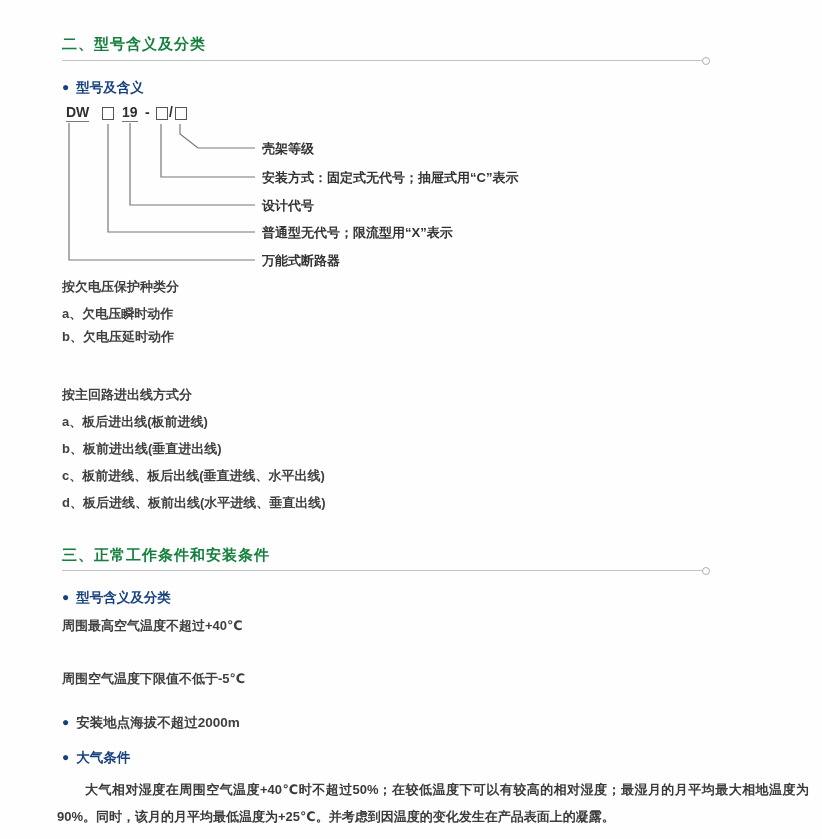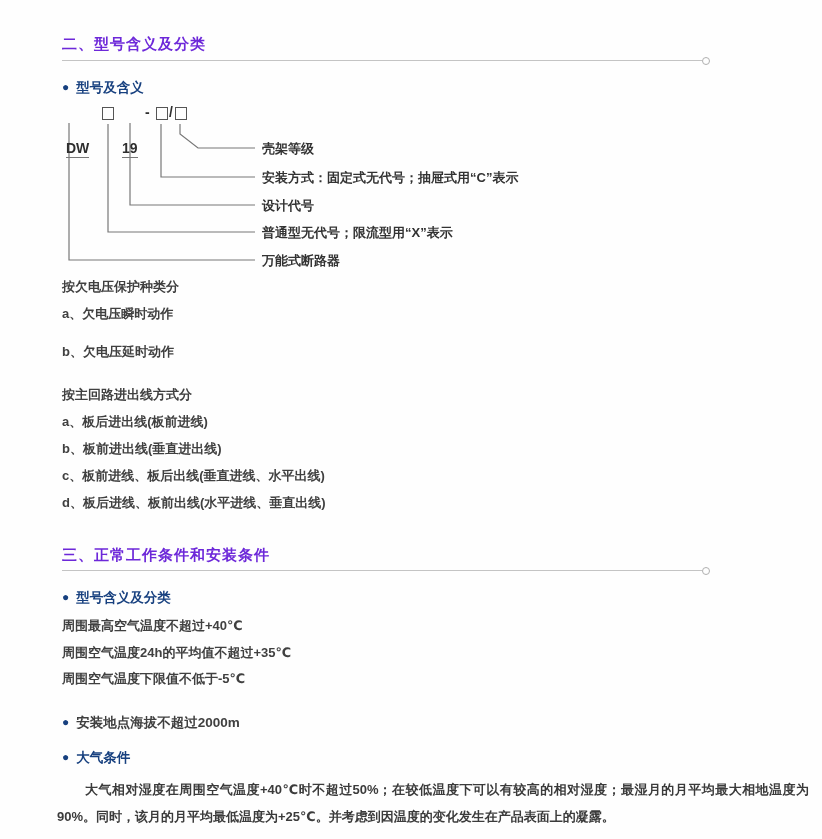--- a/index.html
+++ b/index.html
@@ -11,21 +11,21 @@
     position:relative;
     width:822px;height:839px;
     background:#fefefe;
     border-right:1px solid #e2e2e0;
     overflow:hidden;
     color:#3b3b3b;
   }
   .sec-title{
     position:absolute;left:62px;
     font-size:15px;font-weight:bold;
-    color:#6d28d9;letter-spacing:1px;
+    color:#15803d;letter-spacing:1px;
     white-space:nowrap;
   }
   .rule{
     position:absolute;left:62px;width:640px;height:0;
     border-top:1px solid #c4c4c4;
   }
   .rule .ring{
     position:absolute;right:-8px;top:-4px;
     width:6px;height:6px;border:1px solid #b0b0b0;
     border-radius:50%;background:#fefefe;display:block;
@@ -47,21 +47,21 @@
   
   #diagram{
     position:absolute;left:60px;top:100px;width:620px;height:172px;
   }
   #diagram svg{position:absolute;left:0;top:0;pointer-events:none;}
   .tok{
     position:absolute;top:4px;
     font-size:14px;font-weight:bold;color:#2f2f2f;
     line-height:16px;
   }
-  .tok.u{border-bottom:1px solid #777;padding-bottom:1px;margin-top:36px;}
+  .tok.u{border-bottom:1px solid #777;padding-bottom:1px;}
   .codebox{
     position:absolute;top:7px;width:10px;height:11px;
     border:1.4px solid #555;background:transparent;
   }
   .dlabel{
     position:absolute;left:202px;white-space:nowrap;
     font-size:13px;font-weight:bold;color:#333;
   }
   .para{
     position:absolute;left:57px;top:776px;width:752px;
@@ -102,38 +102,37 @@
 
     <div class="dlabel" style="top:40px">壳架等级</div>
     <div class="dlabel" style="top:69px">安装方式：固定式无代号；抽屉式用“C”表示</div>
     <div class="dlabel" style="top:97px">设计代号</div>
     <div class="dlabel" style="top:124px">普通型无代号；限流型用“X”表示</div>
     <div class="dlabel" style="top:152px">万能式断路器</div>
   </div>
 
   <div class="body-line" style="top:278px">按欠电压保护种类分</div>
   <div class="body-line" style="top:305px">a、欠电压瞬时动作</div>
-  <div class="body-line" style="top:343px">b、欠电压延时动作</div>
+  <div class="body-line" style="top:328px">b、欠电压延时动作</div>
 
   <div class="body-line" style="top:386px">按主回路进出线方式分</div>
   <div class="body-line" style="top:413px">a、板后进出线(板前进线)</div>
   <div class="body-line" style="top:467px">c、板前进线、板后出线(垂直进线、水平出线)</div>
   <div class="body-line" style="top:440px">b、板前进出线(垂直进出线)</div>
   <div class="body-line" style="top:494px">d、板后进线、板前出线(水平进线、垂直出线)</div>
 
   <div class="sec-title" style="top:546px">三、正常工作条件和安装条件</div>
   <div class="rule" style="top:570px">
     <span class="ring"></span>
   </div>
 
   <div class="bullet-line" style="top:589px">
     <span class="dot">●</span><span class="lbl">型号含义及分类</span>
   </div>
   <div class="body-line" style="top:617px">周围最高空气温度不超过+40℃</div>
-  <div class="body-line" style="top:644px">周围空气温度24h的平均值不超过+35℃</div>
   <div class="body-line" style="top:670px">周围空气温度下限值不低于-5℃</div>
 
   <div class="bullet-line" style="top:714px">
     <span class="dot">●</span><span class="lbl bright">安装地点海拔不超过2000m</span>
   </div>
 
   <div class="bullet-line" style="top:749px">
     <span class="dot">●</span><span class="lbl">大气条件</span>
   </div>
   <div class="para">大气相对湿度在周围空气温度+40℃时不超过50%；在较低温度下可以有较高的相对湿度；最湿月的月平均最大相地温度为90%。同时，该月的月平均最低温度为+25℃。并考虑到因温度的变化发生在产品表面上的凝露。</div>

